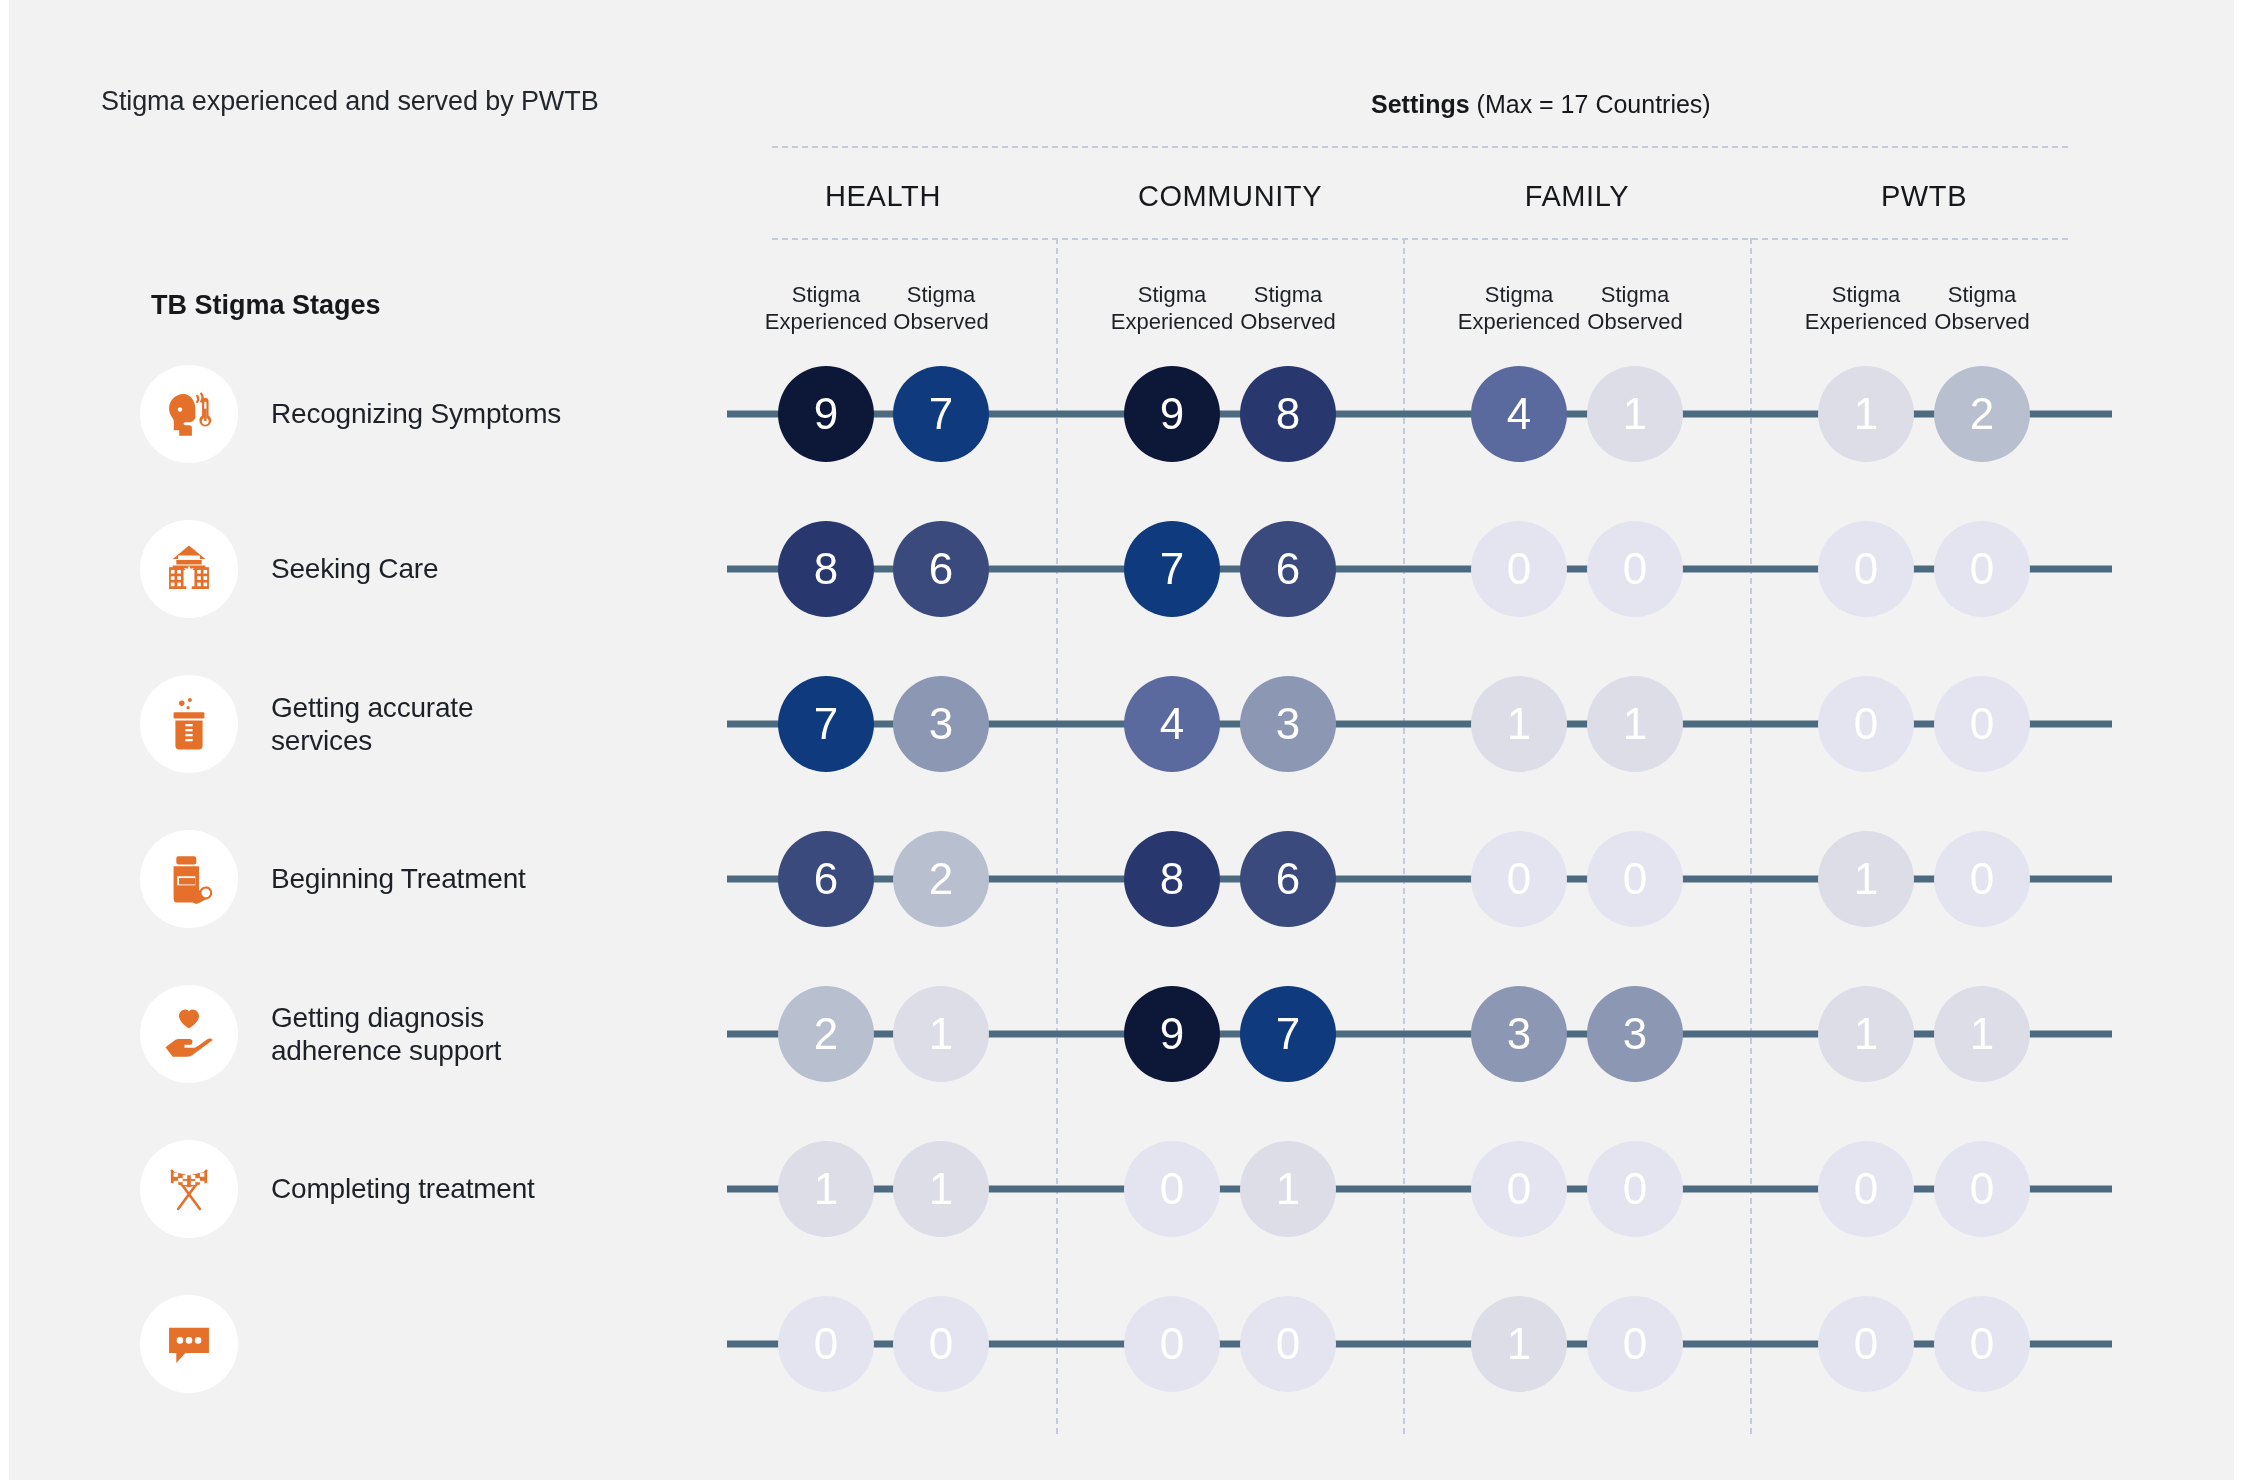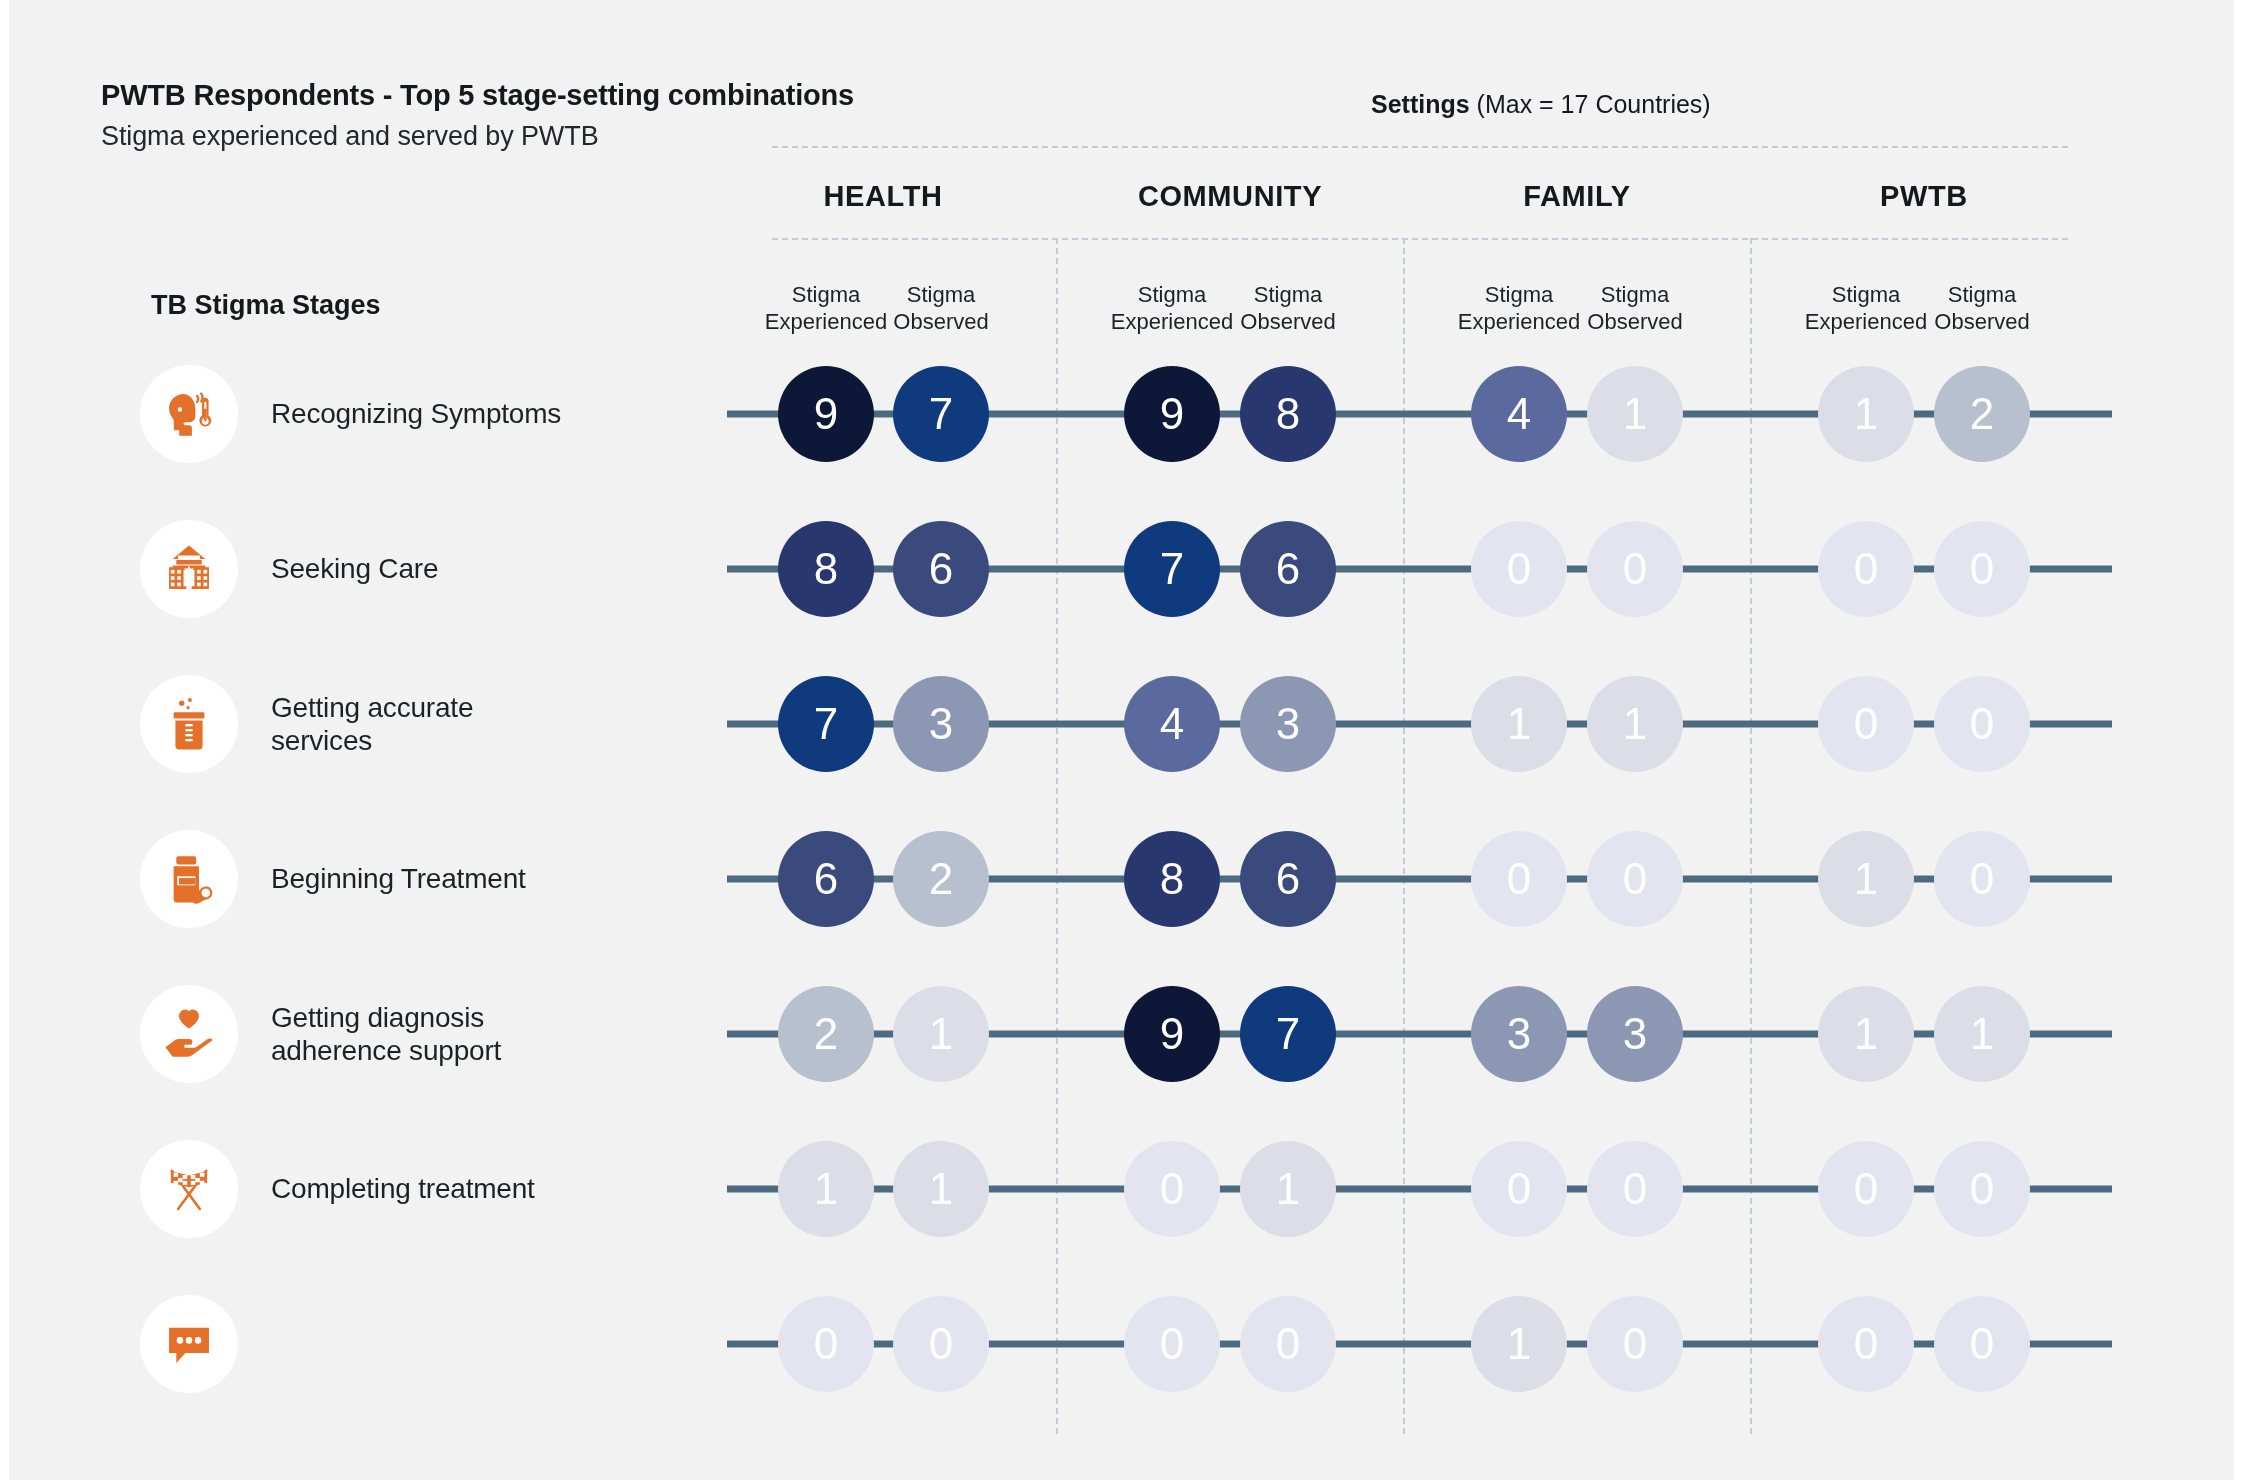--- a/index.html
+++ b/index.html
@@ -38,21 +38,21 @@
   .rule {
     position: absolute; left: 763px; width: 1296px;
     border-top: 2px dashed #c6cbdc; height: 0;
   }
   .rule.top { top: 146px; }
   .rule.bottom { top: 238px; }
 
   
   .group-header {
     position: absolute; top: 180px;
-    font-size: 29px; font-weight: bold; color: #16181c;
+    font-size: 29px; font-weight: normal; color: #16181c;
     letter-spacing: 0.6px; text-align: center;
   }
 
   
   .subcol {
     position: absolute; top: 282px;
     font-size: 22px; color: #1d2026; text-align: center;
     line-height: 1.22; width: 190px;
   }
 
@@ -102,21 +102,20 @@
     color: #ffffff; font-size: 44px; font-weight: normal;
     line-height: 1;
   }
 </style>
 </head>
 <body>
 
 <div id="canvas">
 
   <div class="title-block">
-    <div class="main-title">PWTB Respondents - Top 5 stage-setting combinations</div>
     <div class="sub-title">Stigma experienced and served by PWTB</div>
   </div>
 
   <div class="settings-block">
     <span class="bold">Settings</span>
     <span>(Max = 17 Countries)</span>
   </div>
 
   <div class="rule top"></div>
   <div class="rule bottom"></div>

